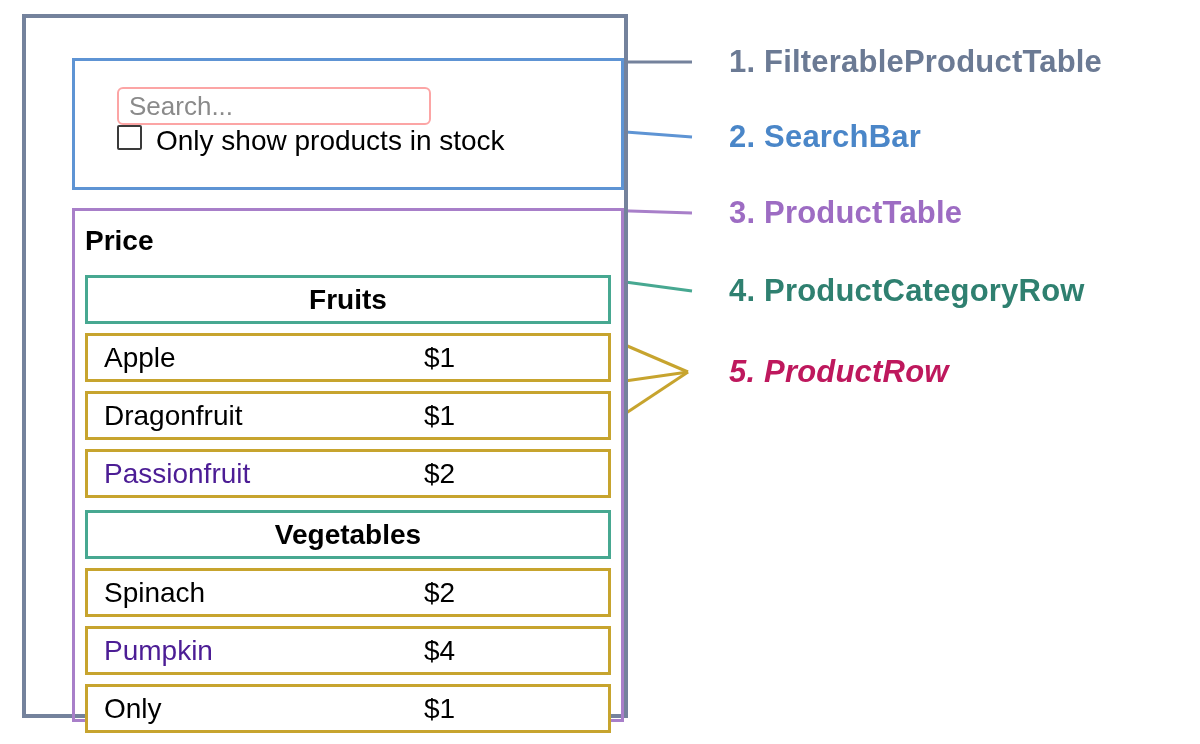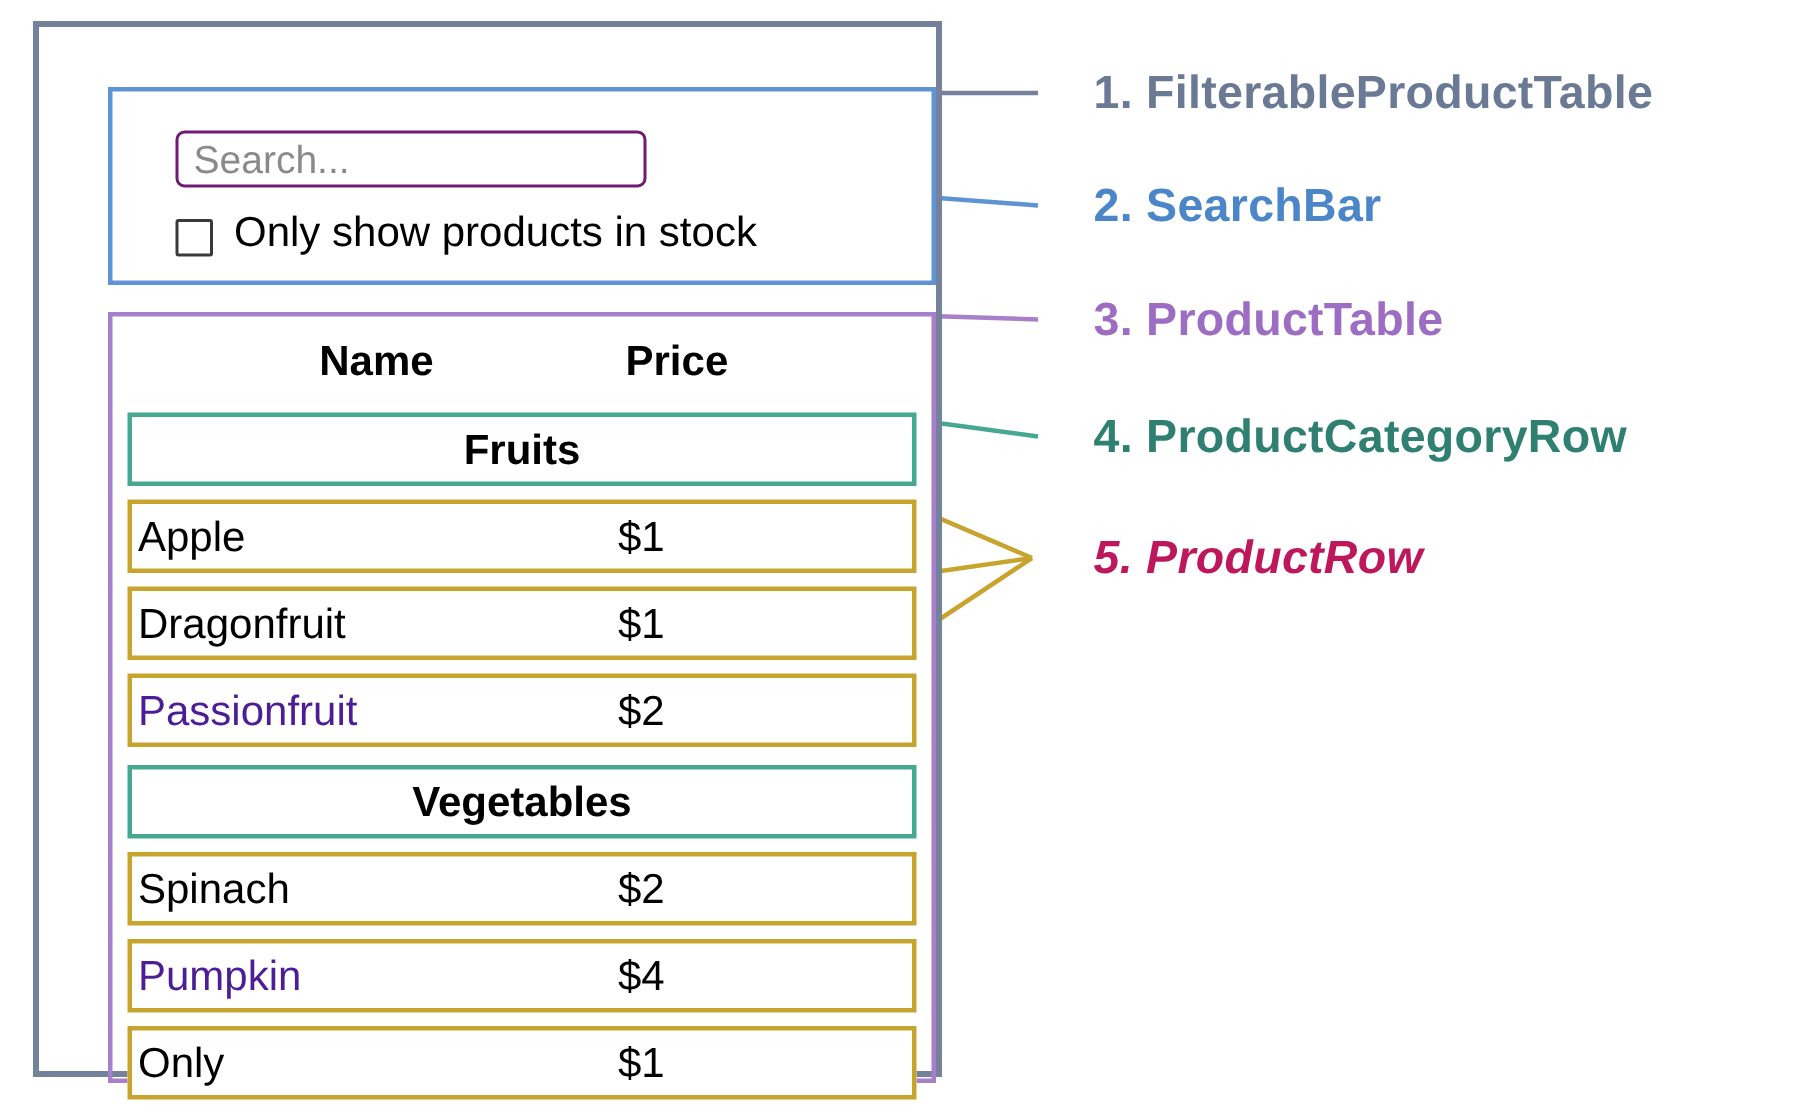--- a/index.html
+++ b/index.html
@@ -25,34 +25,33 @@
 
   
   .searchbar-box {
     left: 46px; top: 40px; width: 552px; height: 132px;
     border: 3px solid #5e94d4;
     padding: 26px 0 0 42px;
   }
   .search-input {
     width: 314px; height: 38px;
     box-sizing: border-box;
-    border: 2px solid #701a75;
+    border: 2px solid #fca5a5;
     border-radius: 6px;
     font-family: "Liberation Sans", sans-serif;
     font-size: 26px;
     color: #333;
     padding: 0 10px;
     outline: none;
     background: #fff;
   }
   .search-input::placeholder { color: #8a8a8a; }
   .checkbox-row {
     display: flex;
-    align-items: flex-end;
-    margin-top: 14px;
+    align-items: flex-start;
   }
   .checkbox {
     display: inline-block;
     width: 21px; height: 21px;
     border: 2px solid #3a3a3a;
     border-radius: 2px;
     background: #fff;
     margin-right: 14px;
     cursor: pointer;
   }
@@ -94,21 +93,21 @@
   }
   .category-veg { margin-top: 12px; }
 
   .product-row {
     height: 43px;
     border: 3px solid #c7a42e;
     margin-bottom: 9px;
     display: grid;
     grid-template-columns: 320px 1fr;
     align-items: center;
-    padding-left: 4px;
+    padding-left: 16px;
     font-size: 28px;
     color: #000;
     background: #fff;
   }
   .pname.oos { color: #4c1d95; }
 
   
   .diagram-label {
     position: absolute;
     left: 729px;
@@ -149,21 +148,20 @@
   <div class="abs searchbar-box">
     <input class="search-input" type="text" placeholder="Search..." style="">
     <div class="checkbox-row">
       <span class="checkbox"></span>
       <span class="checkbox-label">Only show products in stock</span>
     </div>
   </div>
 
   <div class="abs table-box">
     <div class="table-header">
-      <span class="th-name">Name</span>
       <span class="th-price">Price</span>
     </div>
 
     <div class="category-row">
       <span>Fruits</span>
     </div>
 
     <div class="product-row">
       <span class="pname">Apple</span>
       <span class="pprice">$1</span>

